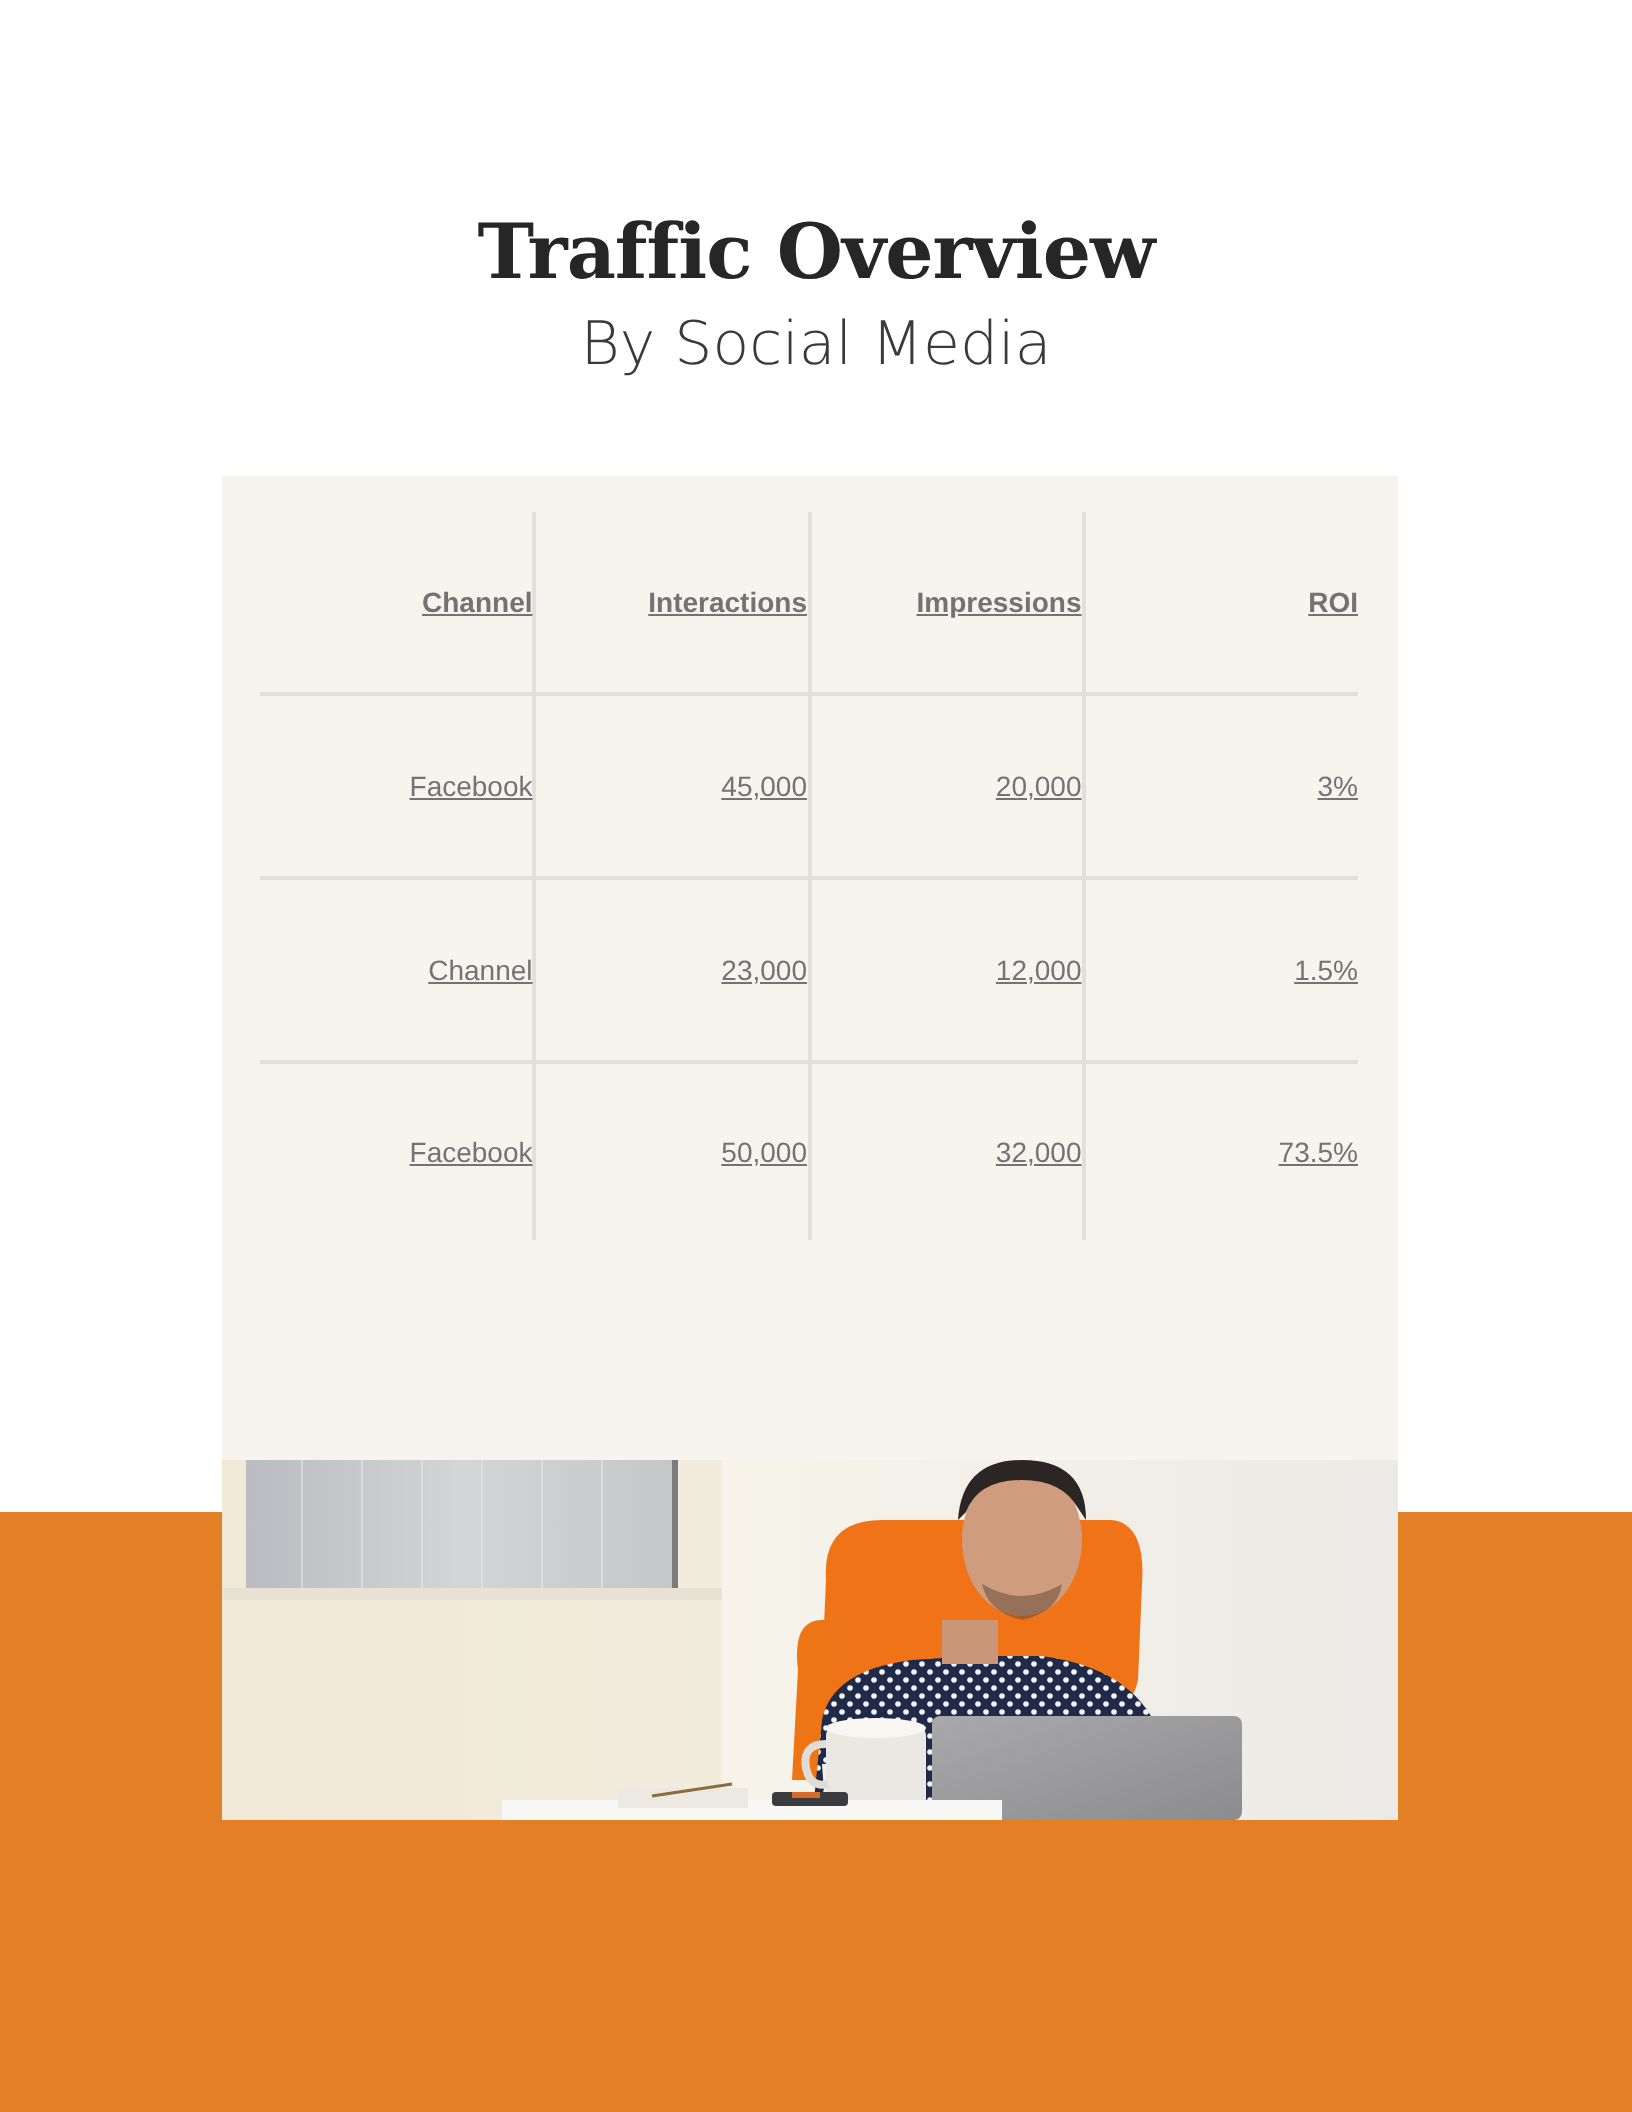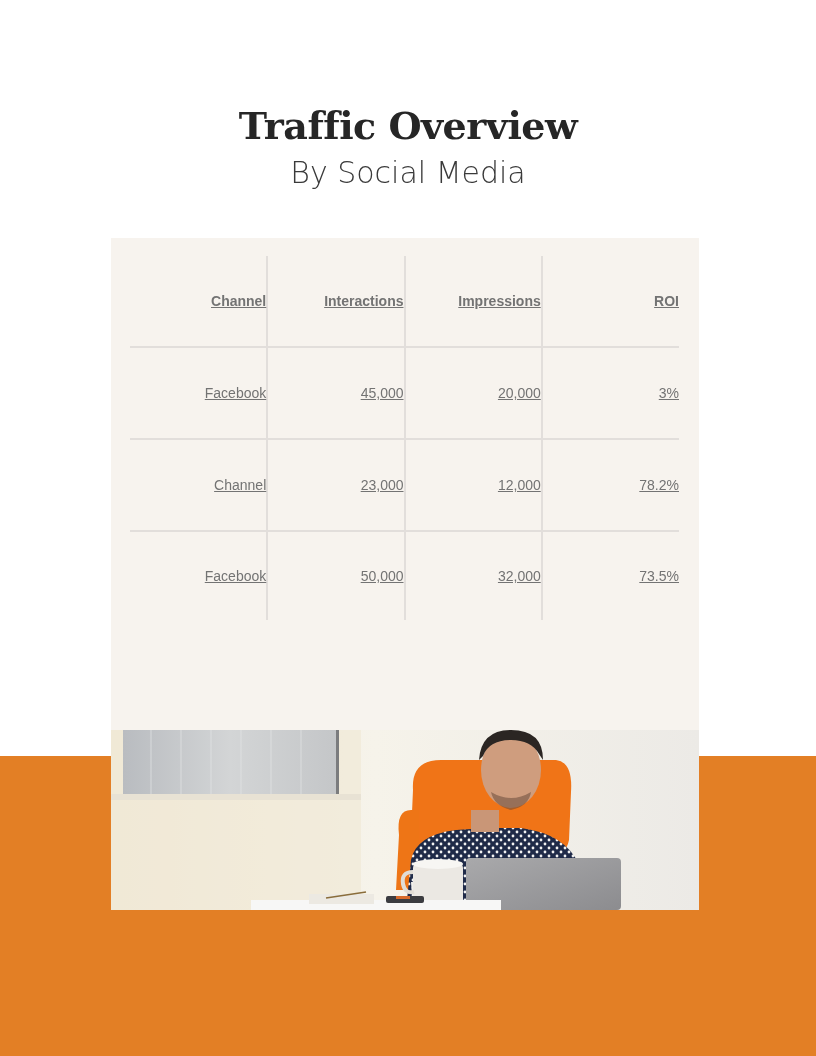--- a/index.html
+++ b/index.html
@@ -66,21 +66,21 @@
       <tr>
         <td>Facebook</td>
         <td>45,000</td>
         <td>20,000</td>
         <td>3%</td>
       </tr>
       <tr>
         <td>Channel</td>
         <td>23,000</td>
         <td>12,000</td>
-        <td>78.2%</td>
+        <td>1.5%</td>
       </tr>
       <tr class="r-last">
         <td>Facebook</td>
         <td>50,000</td>
         <td>32,000</td>
         <td>73.5%</td>
       </tr>
     </tbody>
   </table>
 </div>

